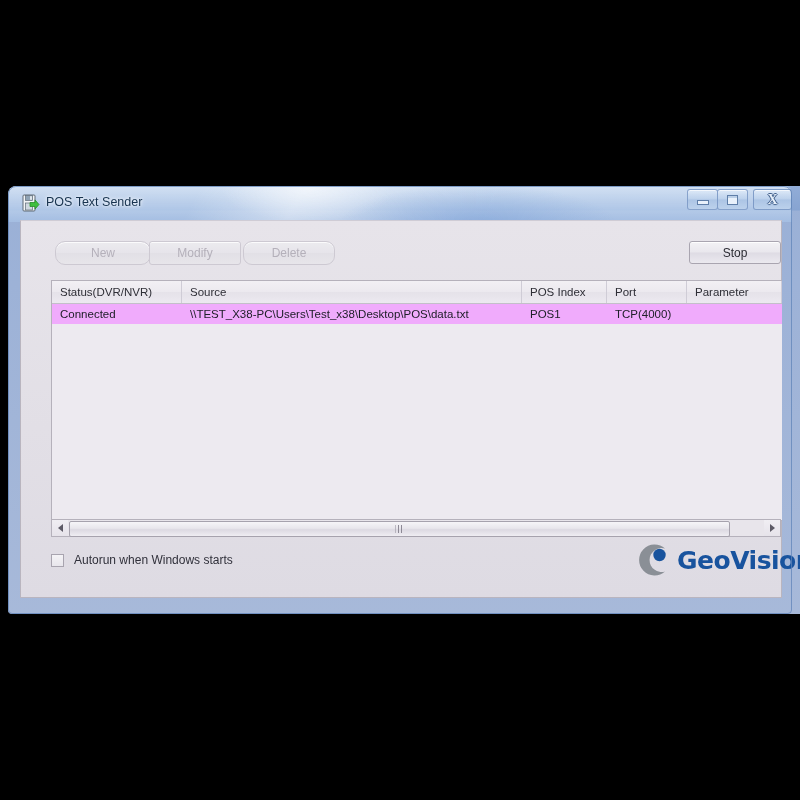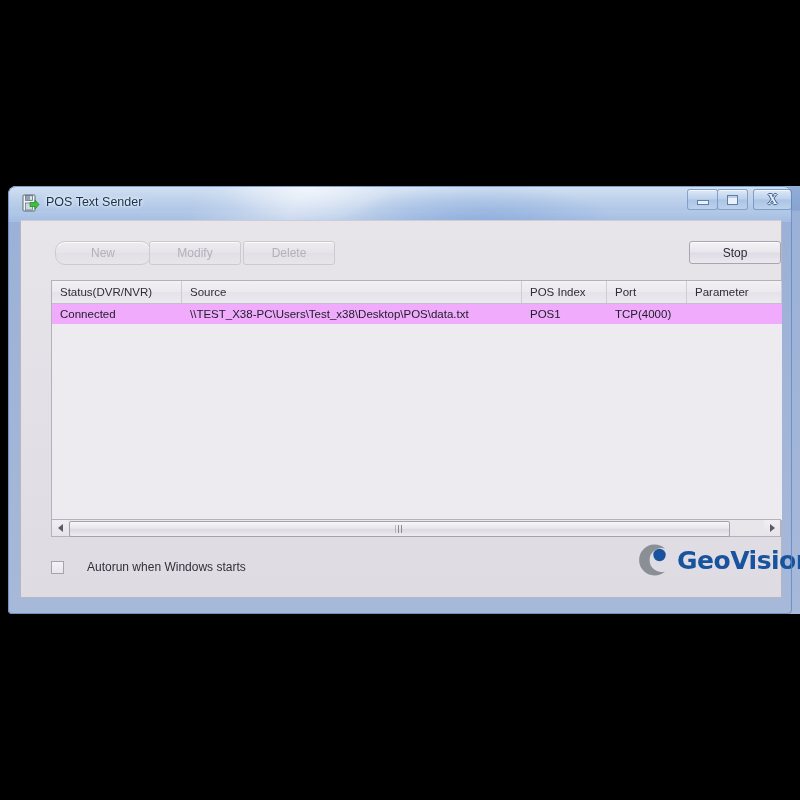--- a/index.html
+++ b/index.html
@@ -156,21 +156,21 @@
     background: linear-gradient(180deg, #ecebef 0%, #e6e4ea 50%, #e2e0e6 51%, #e7e5ea 100%);
     font-family: "Liberation Sans", sans-serif;
     font-size: 12px;
     color: #b4b0ba;
     display: flex; align-items: center; justify-content: center;
     padding: 0;
     box-shadow: inset 0 1px 0 rgba(255,255,255,0.8);
   }
   #btn-new    { left: 34px;  width: 96px; border-radius: 10px; }
   #btn-modify { left: 128px; width: 92px; text-align: right; }
-  #btn-delete { left: 222px; width: 92px; }
+  #btn-delete { left: 222px; width: 92px; border-radius: 9px; }
 
   #btn-stop {
     position: absolute;
     top: 20px; left: 668px;
     width: 92px; height: 23px;
     border: 1px solid #a9a5b0;
     border-radius: 3px;
     background: linear-gradient(180deg, #f3f2f5 0%, #e9e7ed 48%, #dedbe4 52%, #ebe9ef 100%);
     font-size: 12px;
     color: #2b2b33;
@@ -279,24 +279,24 @@
     background:
       linear-gradient(90deg,
         #8d8995 0px, #8d8995 1px, transparent 1px, transparent 3px,
         #8d8995 3px, #8d8995 4px, transparent 4px, transparent 6px,
         #8d8995 6px, #8d8995 7px, transparent 7px);
   }
 
   
   #autorun-row {
     position: absolute;
-    left: 30px; top: 339px;
+    left: 30px; top: 332px;
     display: flex;
     align-items: center;
-    gap: 23px;
+    gap: 10px;
   }
   #autorun-box {
     width: 13px; height: 13px;
     border: 1px solid #a8a4af;
     background: linear-gradient(180deg, #f4f3f6 0%, #e8e6ec 100%);
     box-sizing: border-box;
   }
   #autorun-label {
     font-size: 12px;
     color: #30303a;

